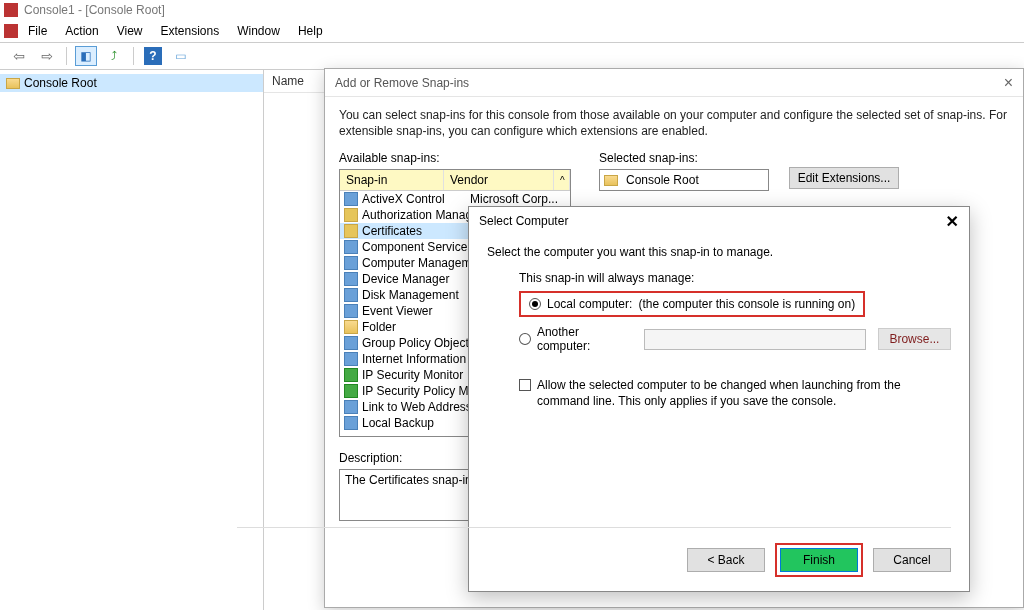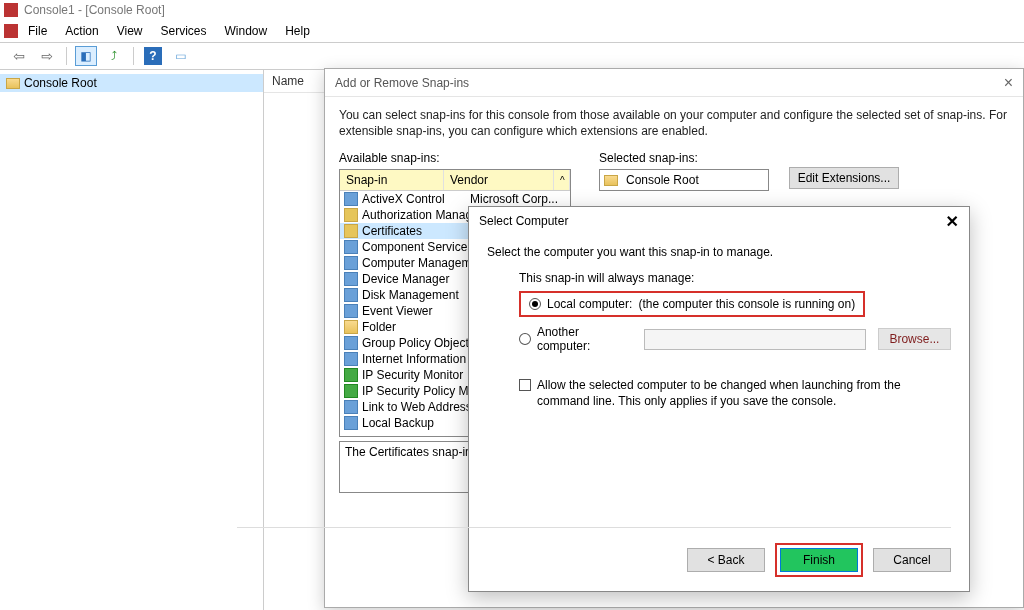--- a/index.html
+++ b/index.html
@@ -102,21 +102,21 @@
 <div class="titlebar">
   <span class="app-icon"></span>
   <span>Console1 - [Console Root]</span>
 </div>
 
 <div class="menubar">
   <span class="app-icon"></span>
   <span class="menuitem">File</span>
   <span class="menuitem">Action</span>
   <span class="menuitem">View</span>
-  <span class="menuitem">Services</span>
+  <span class="menuitem">Extensions</span>
   <span class="menuitem">Window</span>
   <span class="menuitem">Help</span>
 </div>
 
 <div class="toolbar">
   <div class="tb-btn ico-back"></div>
   <div class="tb-btn ico-fwd"></div>
   <div class="sep"></div>
   <div class="tb-btn ico-show"></div>
   <div class="tb-btn ico-export"></div>
@@ -214,20 +214,21 @@
                 <span class="snap-ico "></span>
                 <span style="flex: 1 1 0%;">Link to Web Address</span>
               </div>
               <div class="snap-row">
                 <span class="snap-ico "></span>
                 <span style="flex: 1 1 0%;">Local Backup</span>
               </div>
             </div>
         </div>
 
+        <div class="desc-label">Description:</div>
         <div class="desc-box">The Certificates snap-in allo</div>
       </div>
 
       <div class="sel-col">
         <div class="sel-col-inner">
           <div>
             <div class="snap-label">Selected snap-ins:</div>
             <div class="sel-box">
               <span class="folder-icon"></span>
               <span>Console Root</span>

